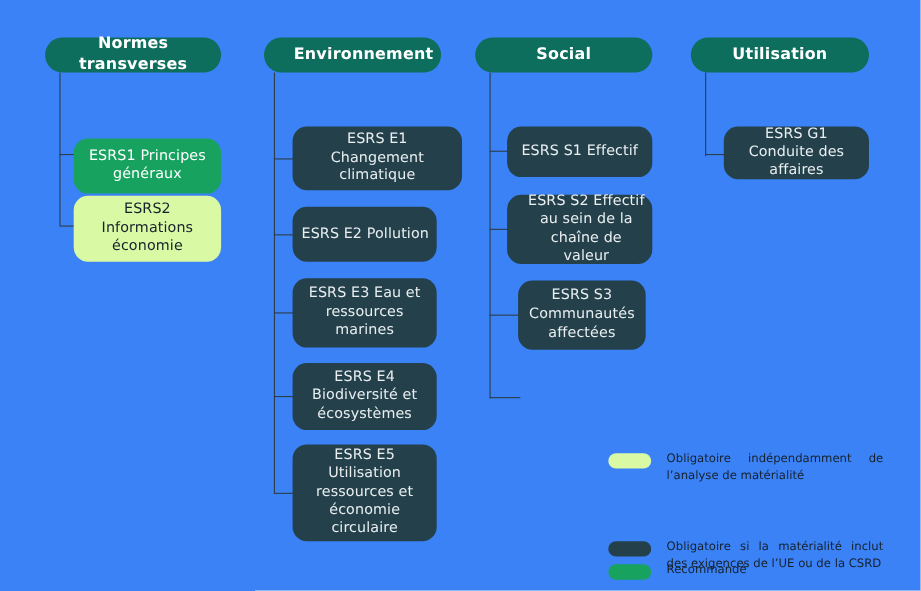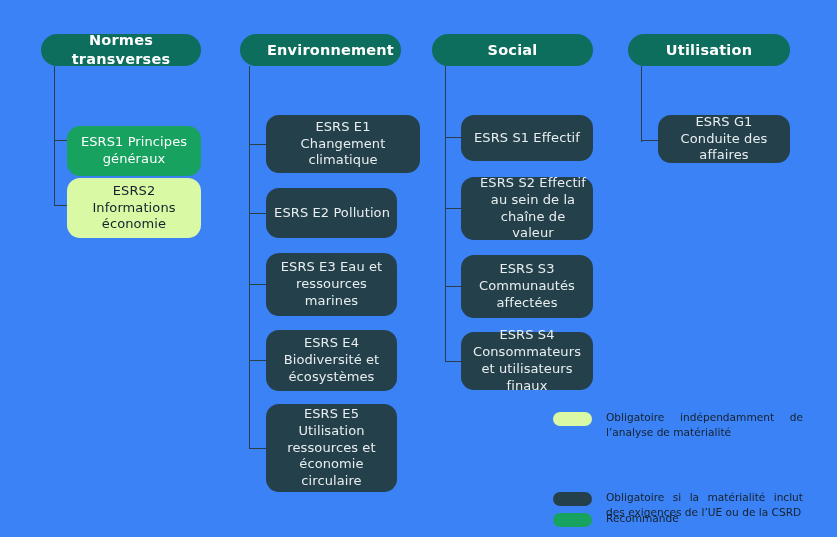--- a/index.html
+++ b/index.html
@@ -156,25 +156,22 @@
   <div class="branch" style="left:445px; top:208px; width:28px;"></div>
   <div class="branch" style="left:445px; top:286px; width:28px;"></div>
   <div class="branch" style="left:445px; top:361px; width:28px;"></div>
 
   <div class="node dark" style="left:461px; top:115px; width:132px; height:46px;">
     <span>ESRS S1 Effectif</span>
   </div>
   <div class="node dark" style="left:461px; top:177px; width:132px; height:63px;padding-left:12px;">
     <span>ESRS S2 Effectif au sein de la chaîne de valeur</span>
   </div>
-  <div class="node dark" style="left:461px; top:255px; width:132px; height:63px;">
+  <div class="node dark" style="left:471px; top:255px; width:116px; height:63px;">
     <span>ESRS S3 Communautés affectées</span>
-  </div>
-  <div class="node dark" style="left:461px; top:332px; width:132px; height:58px;">
-    <span>ESRS S4 Consommateurs et utilisateurs finaux</span>
   </div>
 
   <div class="node header" style="left:628px; top:34px; width:162px; height:32px;">
     <span>Utilisation</span>
   </div>
   <div class="stem" style="left:641px; top:66px; height:76px;"></div>
   <div class="branch" style="left:641px; top:140px; width:28px;"></div>
 
   <div class="node dark" style="left:658px; top:115px; width:132px; height:48px;">
     <span>ESRS G1 Conduite des affaires</span>

